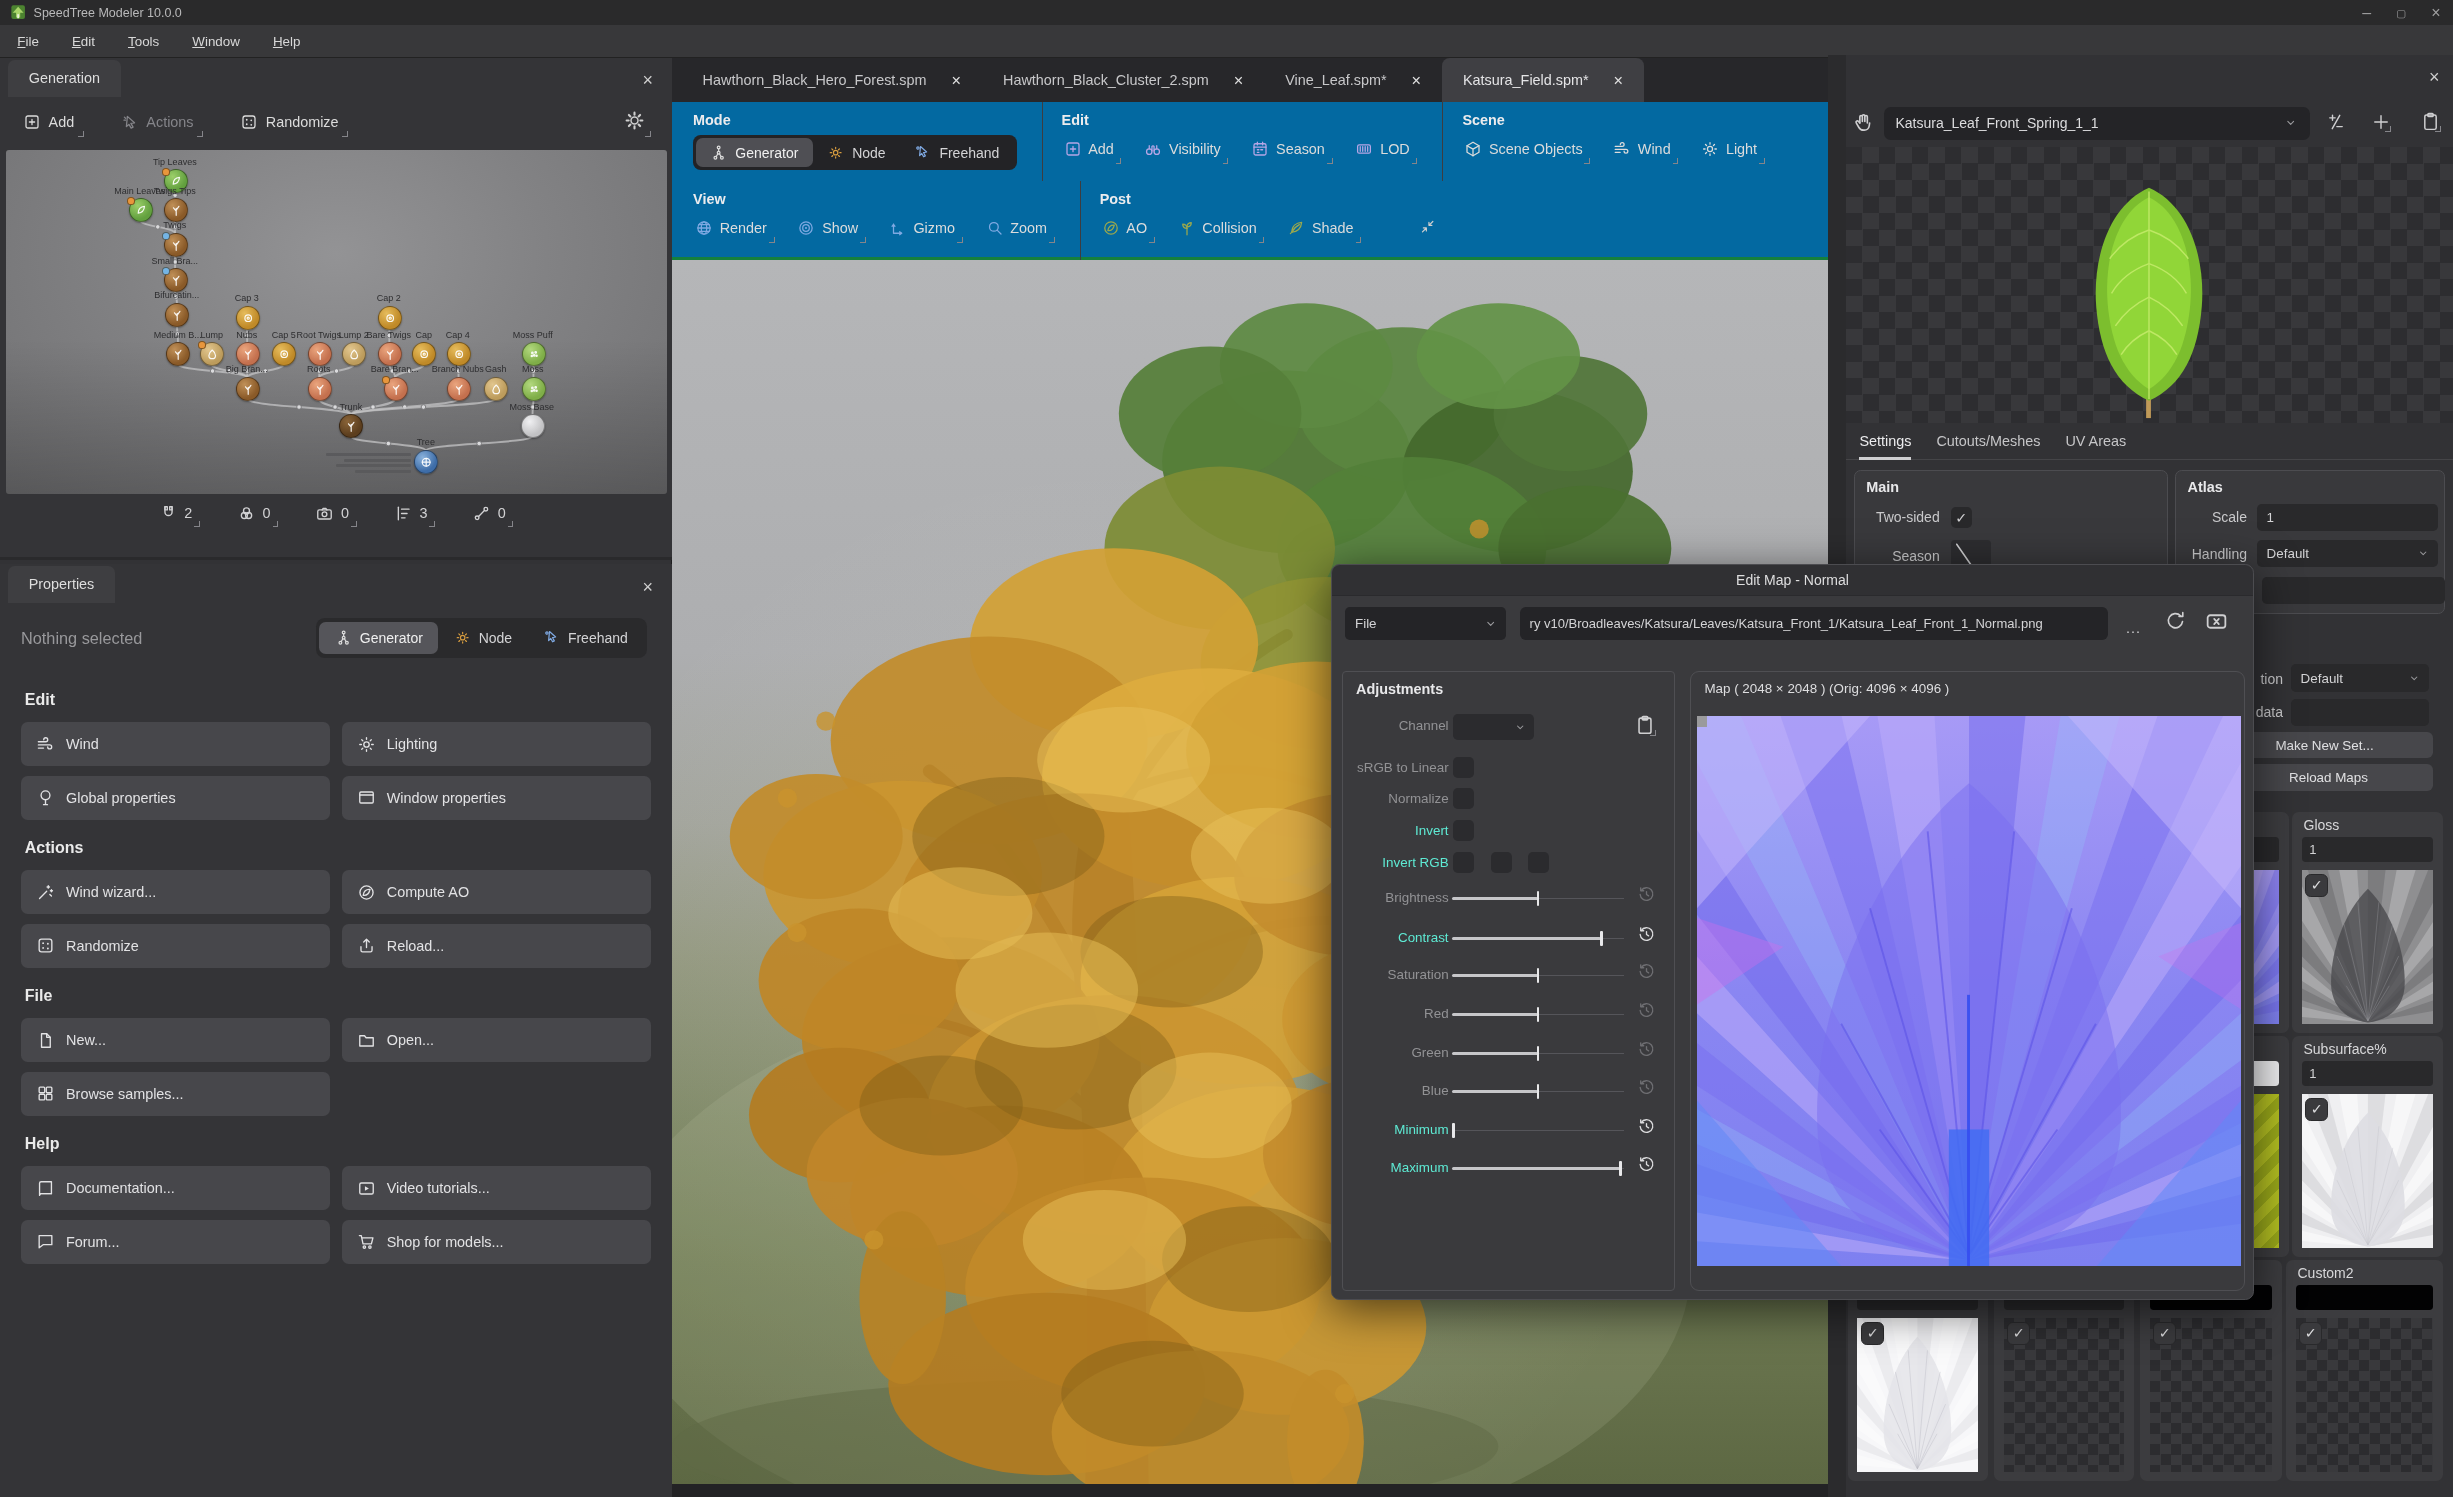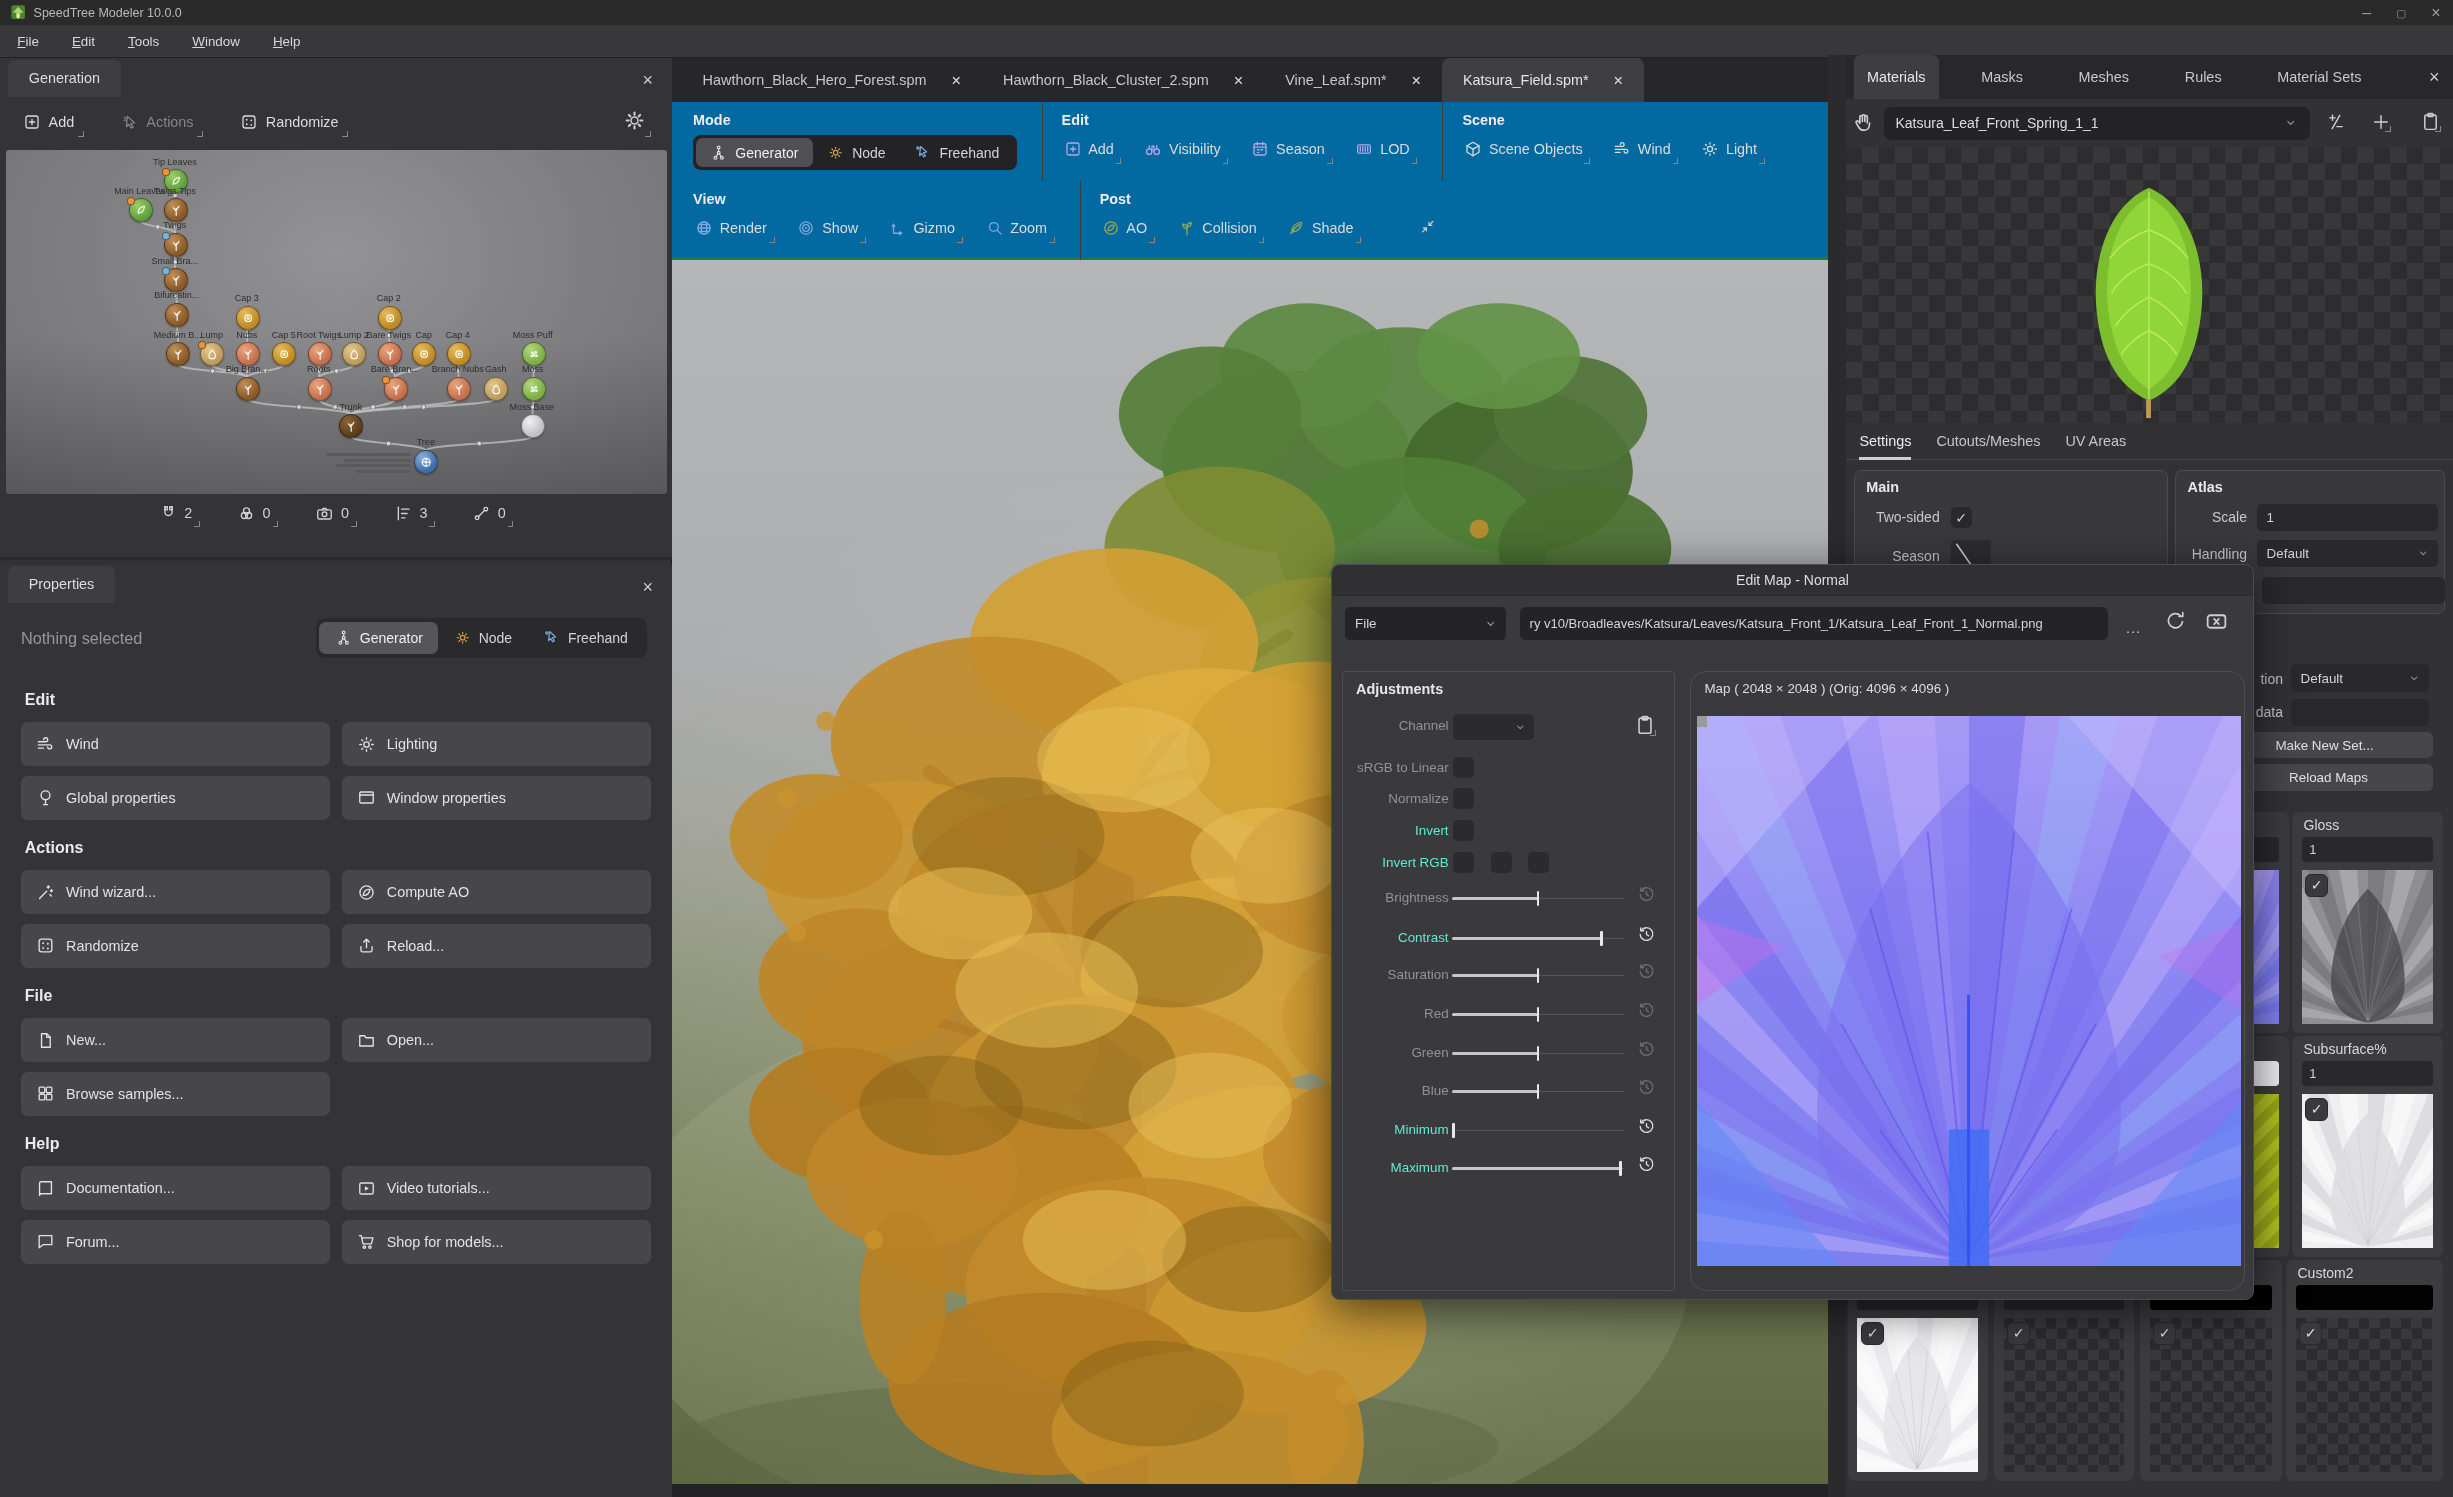--- a/index.html
+++ b/index.html
@@ -105,21 +105,21 @@
   .thumb-yellow { position:absolute; inset:0; background: repeating-linear-gradient(135deg,#b4c022 0 9.6px,#9aa91a 9.6px 19px); }
 
   
   #dialog { position:absolute; left:1331px; top:564px; width:923px; height:736px; background:#3a3a3d; border:1px solid #4c4c50; border-radius:8.6px; box-shadow:0 9.6px 46px rgba(0,0,0,.6); z-index:50; }
   #dlg-title { position:absolute; left:0; top:0; width:100%; height:31px; background:#303033; border-radius:8.6px 8.6px 0 0; display:flex; align-items:center; justify-content:center; color:#dededf; font-size:14px; border-bottom:1px solid #2a2a2d; }
   #dlg-file { position:absolute; left:13.4px; top:42px; width:161px; height:33px; }
   #dlg-path { position:absolute; left:188px; top:42px; width:588px; height:33px; background:#242427; border-radius:5.8px; color:#d4d4d6; font-size:13px; display:flex; align-items:center; padding:0 9.6px; white-space:nowrap; overflow:hidden; }
   #dlg-dots { position:absolute; left:788px; top:46px; width:27px; height:25px; color:#cfcfd1; display:flex; align-items:flex-end; justify-content:center; font-size:14.4px; letter-spacing:1px; }
   .dlg-ic { position:absolute; top:44px; color:#cfcfd1; }
   .adjbox { position:absolute; left:9.6px; top:106px; width:333px; height:620px; border:1px solid #4f4f53; border-radius:4px; }
-  .mapbox { position:absolute; left:358px; top:106px; width:555px; height:620px; border:1px solid #4f4f53; border-radius:16px; }
+  .mapbox { position:absolute; left:358px; top:106px; width:555px; height:620px; border:1px solid #4f4f53; border-radius:9px; }
   .boxtitle { position:absolute; left:13.4px; top:8.6px; color:#e8e8ea; font-size:14.4px; font-weight:bold; }
   .adj-row { position:absolute; left:0; width:100%; height:27px; }
   .adj-label { position:absolute; left:0; top:3.8px; width:106px; text-align:right; font-size:13.4px; color:#929295; }
   .adj-label.bright { color:#5eead4; }
   .adj-chk { position:absolute; top:1px; width:21px; height:21px; background:#2b2b2e; border-radius:4.8px; }
   .adj-dd { position:absolute; left:110px; top:0; width:81px; height:26px; background:#2b2b2e; border-radius:4.8px; display:flex; align-items:center; justify-content:flex-end; padding-right:5.8px; color:#9a9a9d; }
   .slider { position:absolute; left:109px; top:10.6px; width:172px; height:3.8px; }
   .sl-track { position:absolute; left:0; top:1px; width:100%; height:1.9px; background:#55555a; }
   .sl-fill { position:absolute; left:0; top:0; height:3.8px; background:#c6c6c9; border-radius:1.9px; }
   .sl-handle { position:absolute; top:-5.8px; width:2.9px; height:15.4px; background:#e8e8ea; border-radius:1px; }
@@ -936,27 +936,20 @@
           <circle cx="120" cy="560" r="10" fill="#c9932d" opacity="0.8"></circle>
           <circle cx="980" cy="380" r="10" fill="#c9932d" opacity="0.8"></circle>
           <circle cx="840" cy="280" r="10" fill="#c9932d" opacity="0.8"></circle>
         </svg>
     </div>
     <div id="center-bottom"></div>
   </div>
 
   <div id="right">
     <div id="rp">
-      <div id="rp-tabs">
-          <div class="rp-tab active">Materials</div>
-          <div class="rp-tab">Masks</div>
-          <div class="rp-tab">Meshes</div>
-          <div class="rp-tab">Rules</div>
-          <div class="rp-tab">Material Sets</div>
-        </div>
       <div class="close-x" style="right:13.4px; top:11.5px; font-size:18px; z-index:2;">×</div>
       <div id="rp-toolbar">
         <span style="position:absolute; left:5.8px; top:11.5px; color:#cfcfd1;"><span><svg class="ic " width="23" height="23" viewBox="0 0 24 24">
                 <path d="M8.2 12.5V6a1.3 1.3 0 0 1 2.6 0v5M10.8 5.2a1.3 1.3 0 0 1 2.6 0V11M13.4 6a1.3 1.3 0 0 1 2.6 0v6.5"></path>
                 <path d="M8.2 12.5l-1.6-1.8a1.4 1.4 0 0 0-2.2 1.7l2.8 4.8A5.5 5.5 0 0 0 12 20h.8a5.2 5.2 0 0 0 5.2-4.6l.4-2.9"></path>
               </svg></span></span>
         <div id="mat-select">
           <span>Katsura_Leaf_Front_Spring_1_1</span>
           <span style="color:#9a9a9d;">
               <svg class="ic " width="15.4" height="15.4" viewBox="0 0 24 24">

